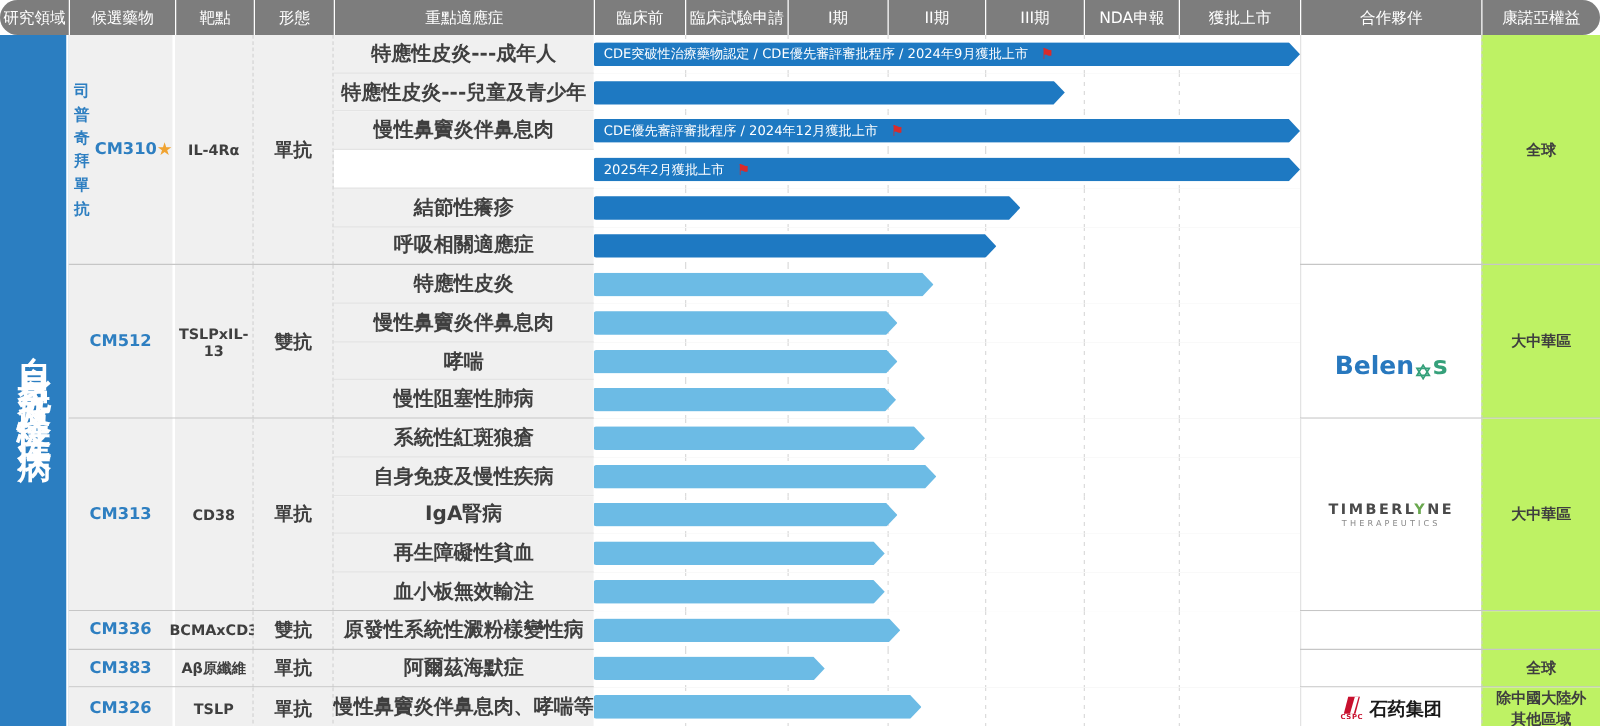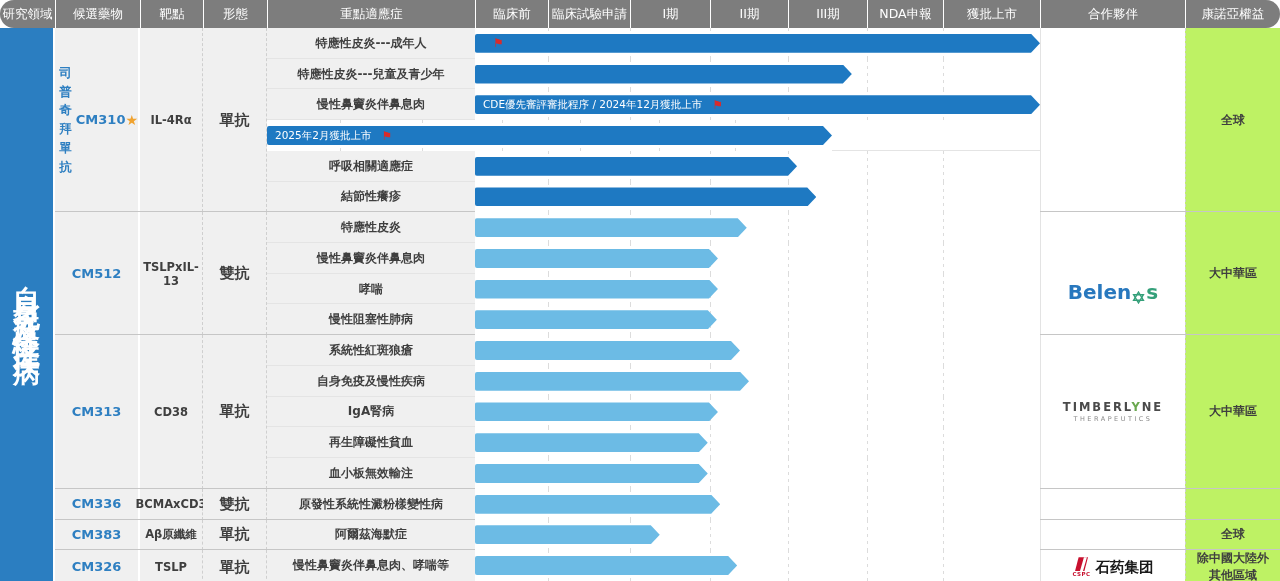--- a/index.html
+++ b/index.html
@@ -34,22 +34,22 @@
   .drug-name { color:var(--drug_text); font-weight:bold; font-size:12.5px; line-height:1.5; }
   .drug-code { color:var(--drug_text); font-weight:bold; font-size:13px; line-height:1.4; }
   .drug-star { color:var(--star); font-size:14px; line-height:1.2; }
   .target-cell { width:63px; background:var(--label_bg); border-right:1px dashed #cfcfcf;
     font-size:11.5px; font-weight:bold; color:var(--text); text-align:center; }
   .mod-cell { width:64px; background:var(--label_bg); border-right:1px dashed #cfcfcf;
     font-size:15px; font-weight:bold; color:var(--text); }
 
   .rows-col { display:flex; flex-direction:column; width:773px; }
   .ind-row { display:flex; height:30.72px; }
-  .ind-row + .ind-row { box-shadow:0 -1px 0 #e4e4e4; }
-  .ind-label { width:208px; background:var(--label_bg); font-size:12px; font-weight:bold;
+  .ind-row + .ind-row { box-shadow:0 -1px 0 #e4e4e4;justify-content:flex-end; }
+  .ind-label { width:208px; background:var(--label_bg); font-size:16px; font-weight:bold;
     color:var(--text); white-space:nowrap; }
 
   .track { width:565px; position:relative; background:#fff; display:flex; align-items:center;
     background-image:
       repeating-linear-gradient(to bottom,#dcdcdc 0 3px,transparent 3px 7px),
       repeating-linear-gradient(to bottom,#dcdcdc 0 3px,transparent 3px 7px),
       repeating-linear-gradient(to bottom,#dcdcdc 0 3px,transparent 3px 7px),
       repeating-linear-gradient(to bottom,#dcdcdc 0 3px,transparent 3px 7px),
       repeating-linear-gradient(to bottom,#dcdcdc 0 3px,transparent 3px 7px),
       repeating-linear-gradient(to bottom,#dcdcdc 0 3px,transparent 3px 7px);
@@ -124,20 +124,21 @@
           <div class="drug-code">CM310</div>
           <div class="drug-star">★</div>
         </div>
         <div class="cell target-cell">IL-4Rα</div>
         <div class="cell mod-cell">單抗</div>
         <div class="rows-col">
           <div class="ind-row">
             <div class="cell ind-label">特應性皮炎---成年人</div>
             <div class="track">
               <div class="bar" data-shade="dark" style="width: 100%;">
+                <span class="bar-label">CDE突破性治療藥物認定 / CDE優先審評審批程序 / 2024年9月獲批上市</span>
                 <span class="bar-flag">⚑</span>
               </div>
             </div>
           </div>
           <div class="ind-row">
             <div class="cell ind-label">特應性皮炎---兒童及青少年</div>
             <div class="track">
               <div class="bar" data-shade="dark" style="width: 66.7%;">
                 <span class="bar-label"></span>
                 <span class="bar-flag"></span>
@@ -155,32 +156,32 @@
           </div>
           <div class="ind-row">
             <div class="track">
               <div class="bar" data-shade="dark" style="width: 100%;">
                 <span class="bar-label">2025年2月獲批上市</span>
                 <span class="bar-flag">⚑</span>
               </div>
             </div>
           </div>
           <div class="ind-row">
-            <div class="cell ind-label">呼吸相關適應症</div>
-            <div class="track">
-              <div class="bar" data-shade="dark" style="width: 57%;">
+            <div class="cell ind-label">結節性癢疹</div>
+            <div class="track">
+              <div class="bar" data-shade="dark" style="width: 60.4%;">
                 <span class="bar-label"></span>
                 <span class="bar-flag"></span>
               </div>
             </div>
           </div>
           <div class="ind-row">
-            <div class="cell ind-label">結節性癢疹</div>
-            <div class="track">
-              <div class="bar" data-shade="dark" style="width: 60.4%;">
+            <div class="cell ind-label">呼吸相關適應症</div>
+            <div class="track">
+              <div class="bar" data-shade="dark" style="width: 57%;">
                 <span class="bar-label"></span>
                 <span class="bar-flag"></span>
               </div>
             </div>
           </div>
         </div>
         <div class="cell partner-cell"></div>
         <div class="cell rights-cell">全球</div>
       </div>
 

